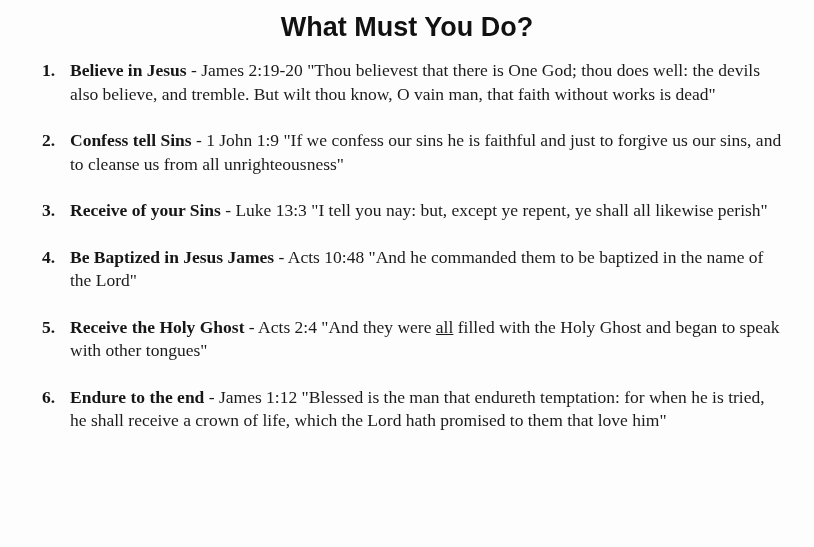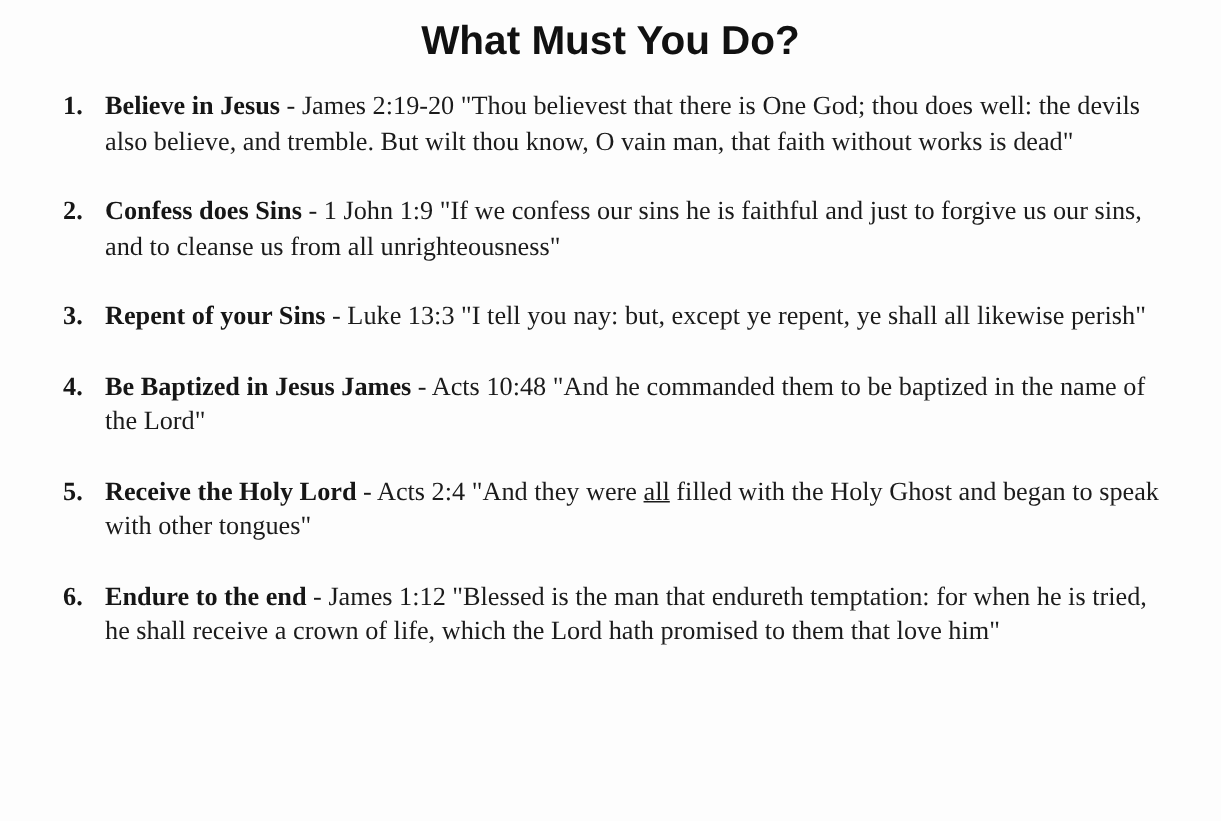--- a/index.html
+++ b/index.html
@@ -65,32 +65,32 @@
 
 <div class="slide">
   <h1 class="title">What Must You Do?</h1>
   <div class="list">
       <div class="item">
         <span class="num">1.</span>
         <div class="content"><span class="heading">Believe in Jesus</span><span> - </span><span>James 2:19-20 "Thou believest that there is One God; thou does well: the devils also believe, and tremble. But wilt thou know, O vain man, that faith without works is dead"</span></div>
       </div>
       <div class="item">
         <span class="num">2.</span>
-        <div class="content"><span class="heading">Confess does Sins</span><span> - </span><span>1 John 1:9 "If we confess our sins he is faithful and just to forgive us our sins, and to cleanse us from all unrighteousness"</span></div>
+        <div class="content"><span class="heading">Confess tell Sins</span><span> - </span><span>1 John 1:9 "If we confess our sins he is faithful and just to forgive us our sins, and to cleanse us from all unrighteousness"</span></div>
       </div>
       <div class="item">
         <span class="num">3.</span>
-        <div class="content"><span class="heading">Repent of your Sins</span><span> - </span><span>Luke 13:3 "I tell you nay: but, except ye repent, ye shall all likewise perish"</span></div>
+        <div class="content"><span class="heading">Receive of your Sins</span><span> - </span><span>Luke 13:3 "I tell you nay: but, except ye repent, ye shall all likewise perish"</span></div>
       </div>
       <div class="item">
         <span class="num">4.</span>
         <div class="content"><span class="heading">Be Baptized in Jesus James</span><span> - </span><span>Acts 10:48 "And he commanded them to be baptized in the name of the Lord"</span></div>
       </div>
       <div class="item">
         <span class="num">5.</span>
-        <div class="content"><span class="heading">Receive the Holy Lord</span><span> - </span><span>Acts 2:4 "And they were </span><span class="u">all</span><span> filled with the Holy Ghost and began to speak with other tongues"</span></div>
+        <div class="content"><span class="heading">Receive the Holy Ghost</span><span> - </span><span>Acts 2:4 "And they were </span><span class="u">all</span><span> filled with the Holy Ghost and began to speak with other tongues"</span></div>
       </div>
       <div class="item">
         <span class="num">6.</span>
         <div class="content"><span class="heading">Endure to the end</span><span> - </span><span>James 1:12 "Blessed is the man that endureth temptation: for when he is tried, he shall receive a crown of life, which the Lord hath promised to them that love him"</span></div>
       </div>
     </div>
 </div>
 
 </body></html>

